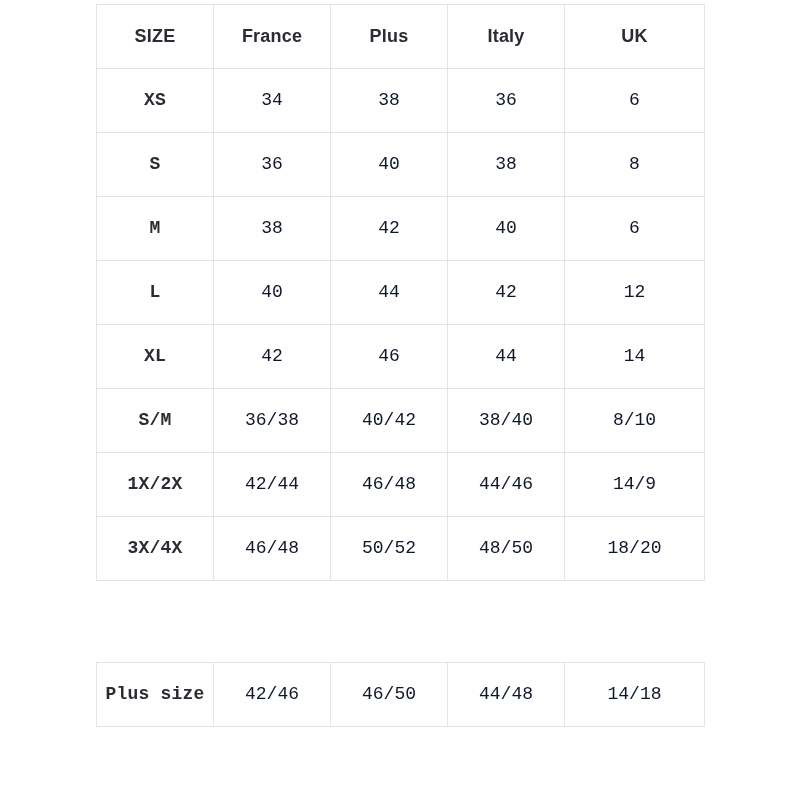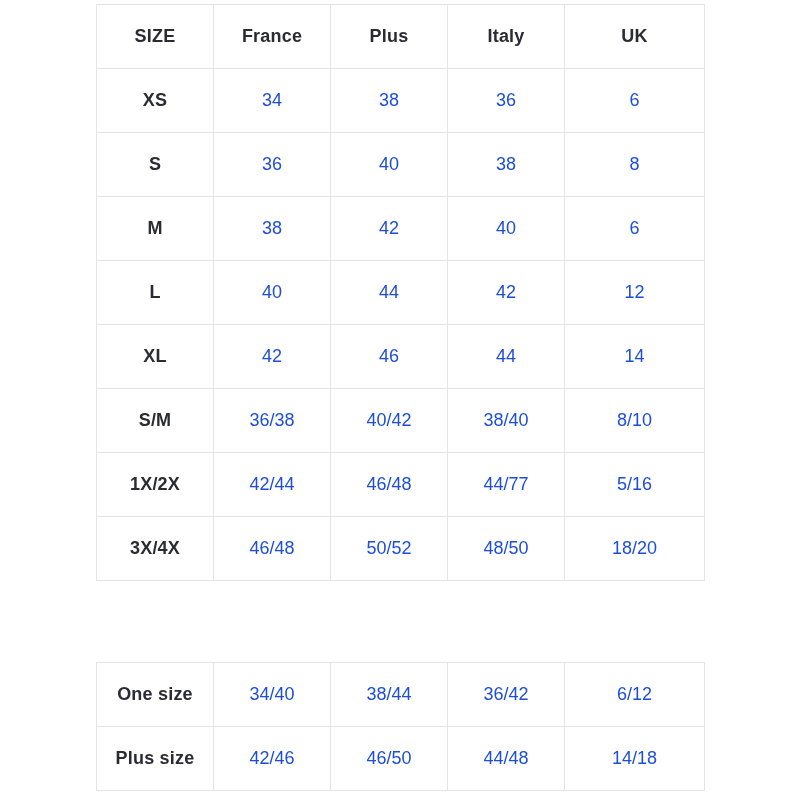--- a/index.html
+++ b/index.html
@@ -50,24 +50,26 @@
     height: 63px;
     line-height: 1.2;
   }
   table.size-table th {
     font-weight: bold;
     letter-spacing: 0.2px;
   }
   table.size-table td.rowhead {
     font-weight: bold;
     letter-spacing: 0.2px;
+    font-family: Liberation Mono, monospace;
   }
   table.size-table td.val {
     font-weight: normal;
-    color: #1d4ed8;
+    color: #0f172a;
+    font-family: Liberation Mono, monospace;
   }
   #secondary-table th,
   #secondary-table td {
     height: 63px;
   }
 </style>
 </head>
 <body>
 
 <div class="page">
@@ -130,22 +132,22 @@
           <td class="rowhead">S/M</td>
           <td class="val">36/38</td>
           <td class="val">40/42</td>
           <td class="val">38/40</td>
           <td class="val">8/10</td>
         </tr>
         <tr>
           <td class="rowhead">1X/2X</td>
           <td class="val">42/44</td>
           <td class="val">46/48</td>
-          <td class="val">44/77</td>
-          <td class="val">5/16</td>
+          <td class="val">44/46</td>
+          <td class="val">14/9</td>
         </tr>
         <tr>
           <td class="rowhead">3X/4X</td>
           <td class="val">46/48</td>
           <td class="val">50/52</td>
           <td class="val">48/50</td>
           <td class="val">18/20</td>
         </tr>
       </tbody>
     </table>
@@ -155,27 +157,20 @@
     <table class="size-table" id="secondary-table">
       <colgroup>
         <col class="c0">
           <col class="c1">
           <col class="c2">
           <col class="c3">
           <col class="c4">
       </colgroup>
       <tbody>
         <tr>
-          <td class="rowhead">One size</td>
-          <td class="val">34/40</td>
-          <td class="val">38/44</td>
-          <td class="val">36/42</td>
-          <td class="val">6/12</td>
-        </tr>
-        <tr>
           <td class="rowhead">Plus size</td>
           <td class="val">42/46</td>
           <td class="val">46/50</td>
           <td class="val">44/48</td>
           <td class="val">14/18</td>
         </tr>
       </tbody>
     </table>
   </div>
 

